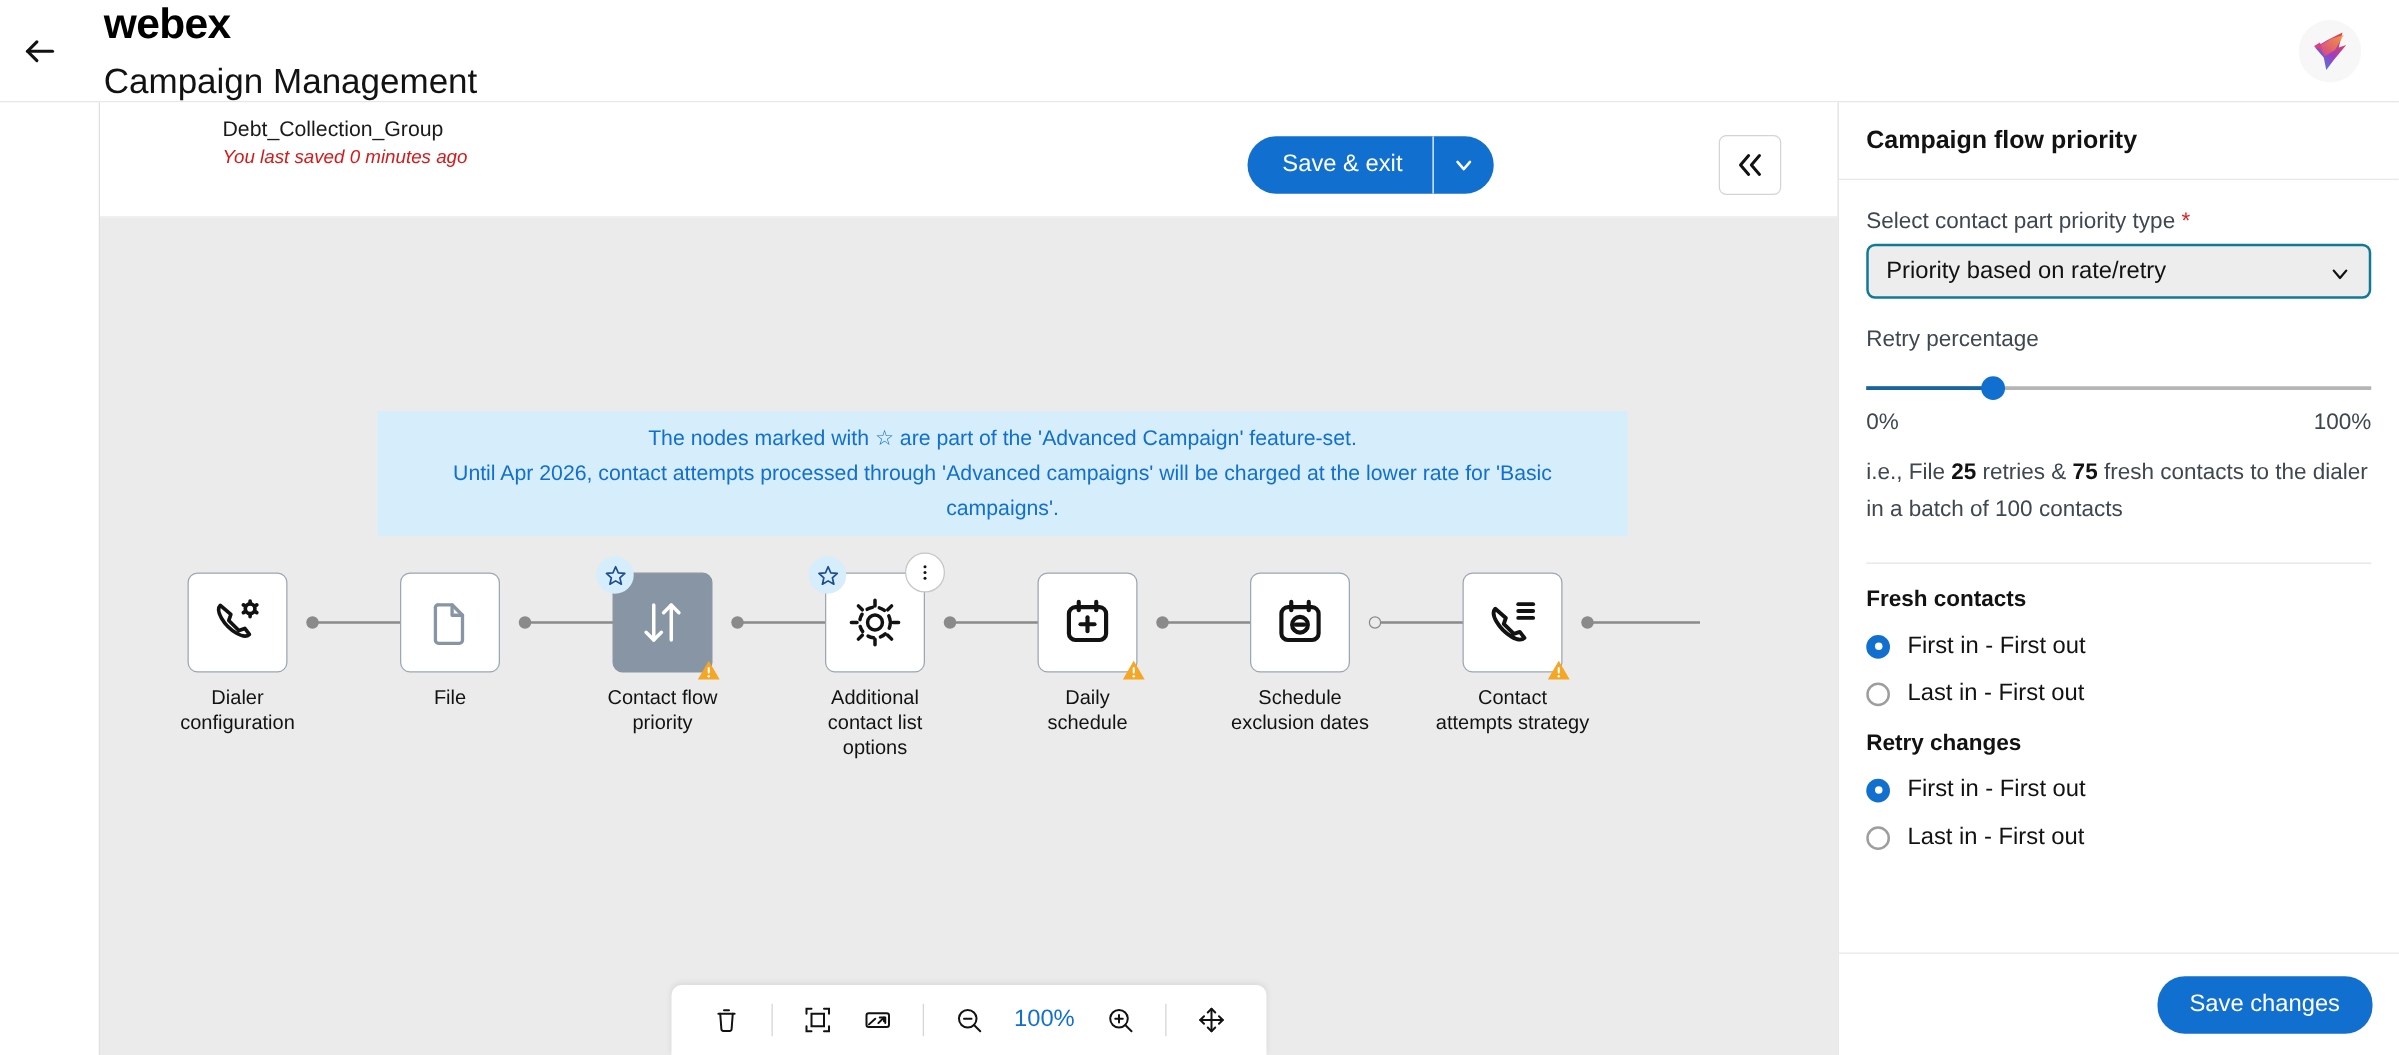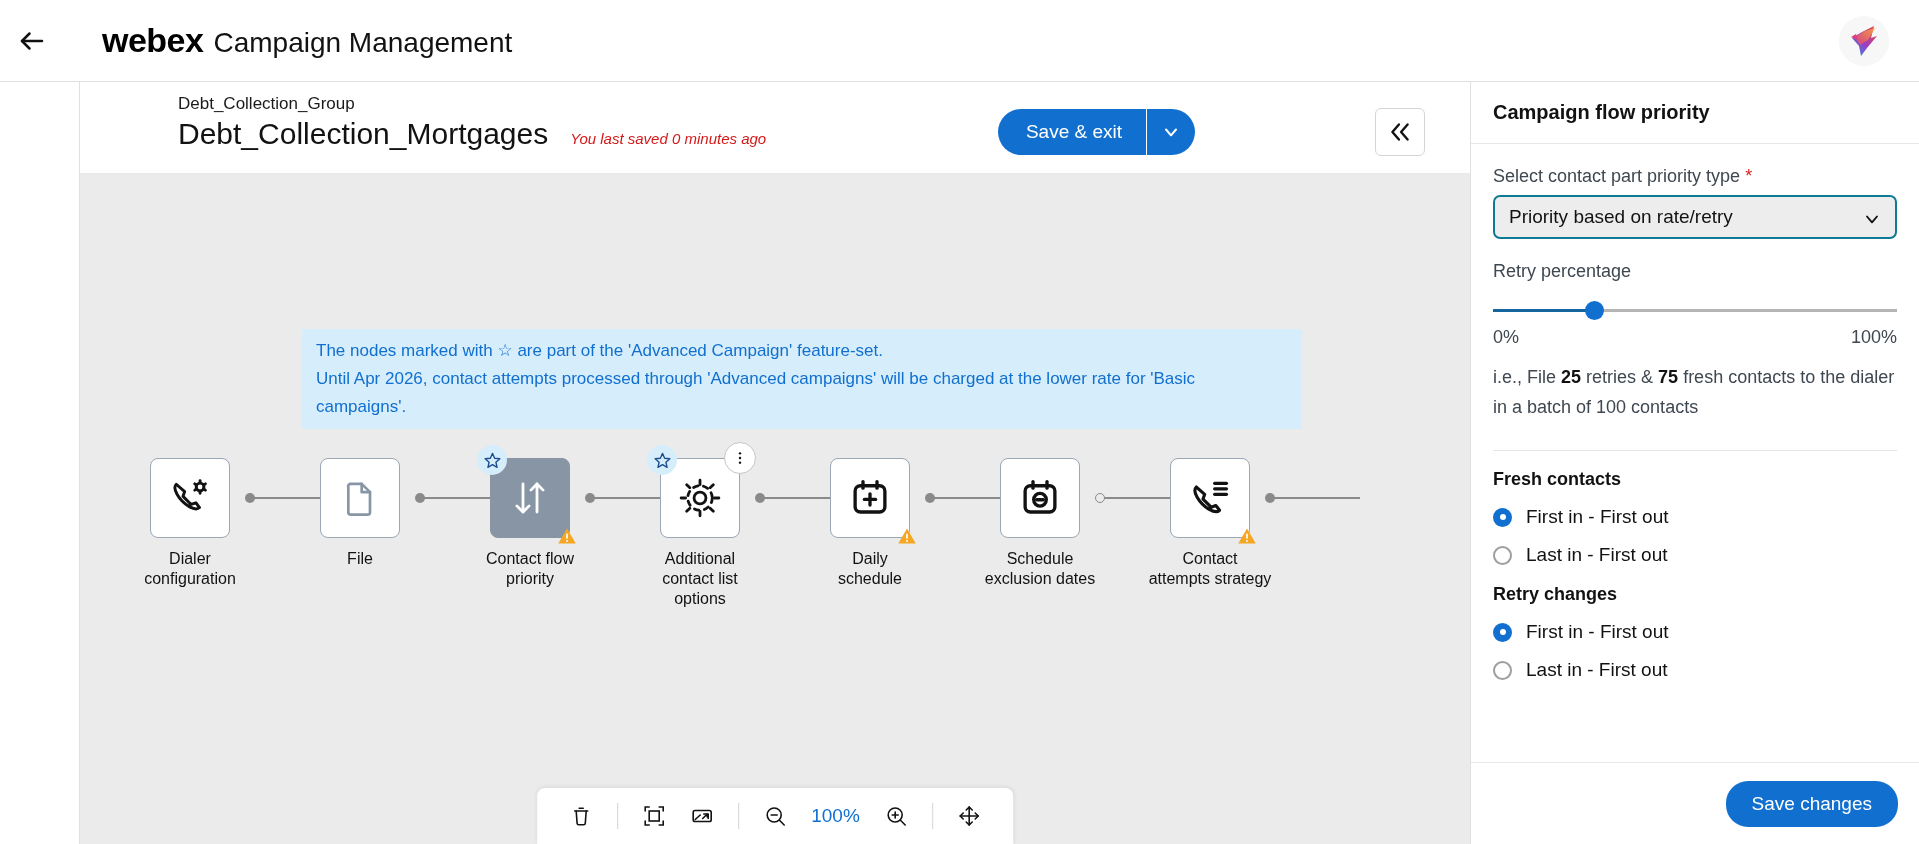--- a/index.html
+++ b/index.html
@@ -13,21 +13,21 @@
   
   .topbar {
     position: absolute; left: 0; top: 0; width: 1919px; height: 82px;
     background: #fff; border-bottom: 1px solid #e0e0e0;
     display: flex; align-items: center;
   }
   .back-arrow {
     width: 64px; height: 82px; display: flex; align-items: center; justify-content: center;
     cursor: pointer;
   }
-  .brand { display: flex; align-items: baseline; gap: 10px; margin-left: 38px; }
+  .brand { display: flex; align-items: baseline; gap: 10px; margin-left: 19px; flex-direction: column; }
   .brand-webex { font-size: 34px; font-weight: 700; color: #000; letter-spacing: -0.5px; }
   .brand-sub { font-size: 28px; font-weight: 400; color: #121212; }
   .avatar {
     position: absolute; right: 30px; top: 16px;
     width: 50px; height: 50px; border-radius: 50%;
     background: #f7f7f7; display: flex; align-items: center; justify-content: center;
     overflow: hidden; cursor: pointer;
   }
 
   
@@ -77,21 +77,21 @@
   }
 
   
   .canvas {
     position: absolute; left: 0; top: 92px; width: 1390px; height: 670px;
     background: #ebebeb; overflow: hidden;
   }
   .banner {
     position: absolute; left: 222px; top: 155px; width: 1000px;
     background: #d6edfb; color: #1170cf; font-size: 17px; line-height: 28px;
-    padding: 8px 14px; 
+    padding: 8px 14px; text-align: center;
   }
   .banner-line2 { }
 
   
   .flow { position: absolute; left: 0; top: 0; width: 1390px; height: 670px; }
   .node-wrap { position: absolute; width: 160px; }
   .node-box {
     position: relative; width: 80px; height: 80px; margin: 0 auto;
     background: #fff; border: 1px solid #9aa7b4; border-radius: 8px;
     display: flex; align-items: center; justify-content: center;
@@ -247,21 +247,20 @@
   </div>
 </div>
 
 <div class="left-rail"></div>
 
 <div class="workspace">
 
   <div class="ws-header">
     <div class="breadcrumb">Debt_Collection_Group</div>
     <div class="title-row">
-      <span class="page-title">Debt_Collection_Mortgages</span>
       <span class="saved-note">You last saved 0 minutes ago</span>
     </div>
 
     <div class="save-group">
       <div class="save-btn">Save &amp; exit</div>
       <div class="save-caret">
         <svg width="20" height="20" viewBox="0 0 24 24" fill="none" stroke="#fff" stroke-width="2.4" stroke-linecap="round" stroke-linejoin="round">
           <polyline points="6,9 12,16 18,9"></polyline>
         </svg>
       </div>

